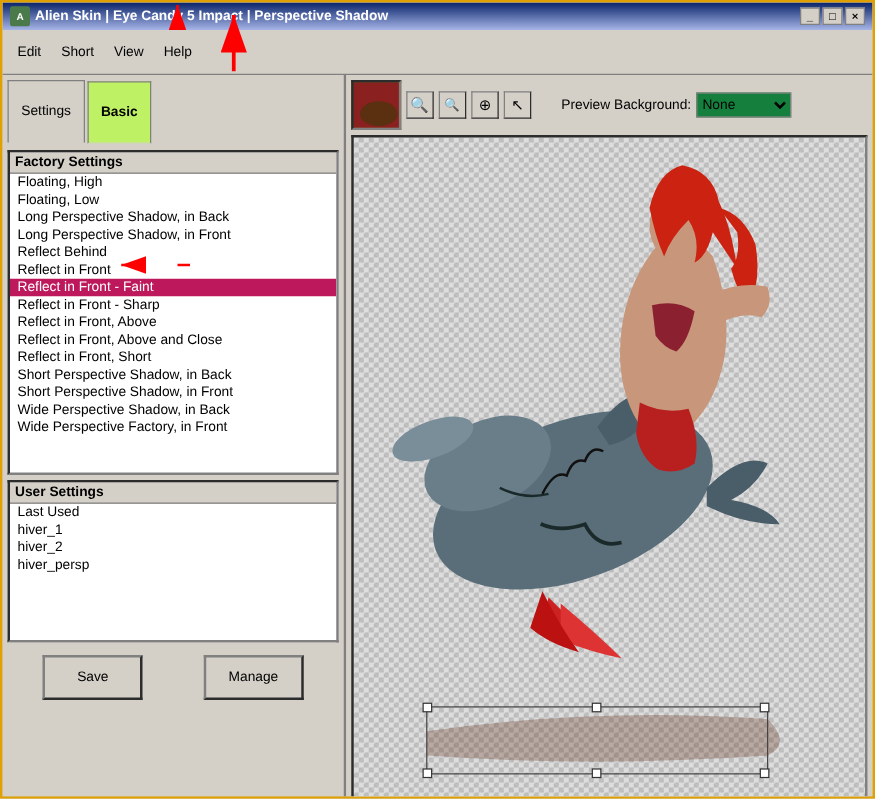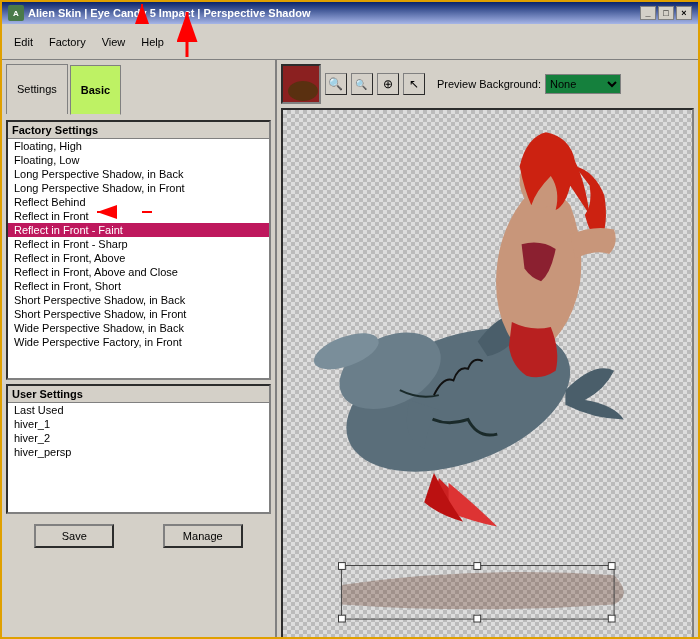--- a/index.html
+++ b/index.html
@@ -144,21 +144,21 @@
     }
 
     
     .bottom-buttons {
       display: flex;
       justify-content: space-around;
       padding: 6px 4px;
     }
     .btn {
       width: 80px;
-      height: 24px;
+      height: 36px;
       background: #d4d0c8;
       border: 2px outset #808080;
       cursor: pointer;
       font-size: 11px;
       display: flex;
       align-items: center;
       justify-content: center;
     }
 
     
@@ -190,21 +190,21 @@
       height: 22px;
       background: #d4d0c8;
       border: 1px outset #808080;
       display: flex;
       align-items: center;
       justify-content: center;
       cursor: pointer;
       font-size: 12px;
     }
     .preview-bg-label {
-      margin-left: 8px;
+      margin-left: 20px;
       font-size: 11px;
     }
     .preview-bg-select {
       height: 20px;
       font-size: 11px;
       background: #15803d;
       border: 1px solid #808080;
       width: 76px;
     }
 
@@ -271,21 +271,21 @@
     <span>Alien Skin | Eye Candy 5 Impact | Perspective Shadow</span>
     <div class="title-bar-controls">
       <div class="title-btn">_</div>
       <div class="title-btn">□</div>
       <div class="title-btn">×</div>
     </div>
   </div>
 
   <div class="menu-bar">
     <div class="menu-item">Edit</div>
-    <div class="menu-item">Factory</div>
+    <div class="menu-item">Short</div>
     <div class="menu-item">View</div>
     <div class="menu-item">Help</div>
   </div>
 
   <div class="main-content">
 
     <div class="left-panel">
 
       <div class="tabs-row">
         <div class="tab">Settings</div>

